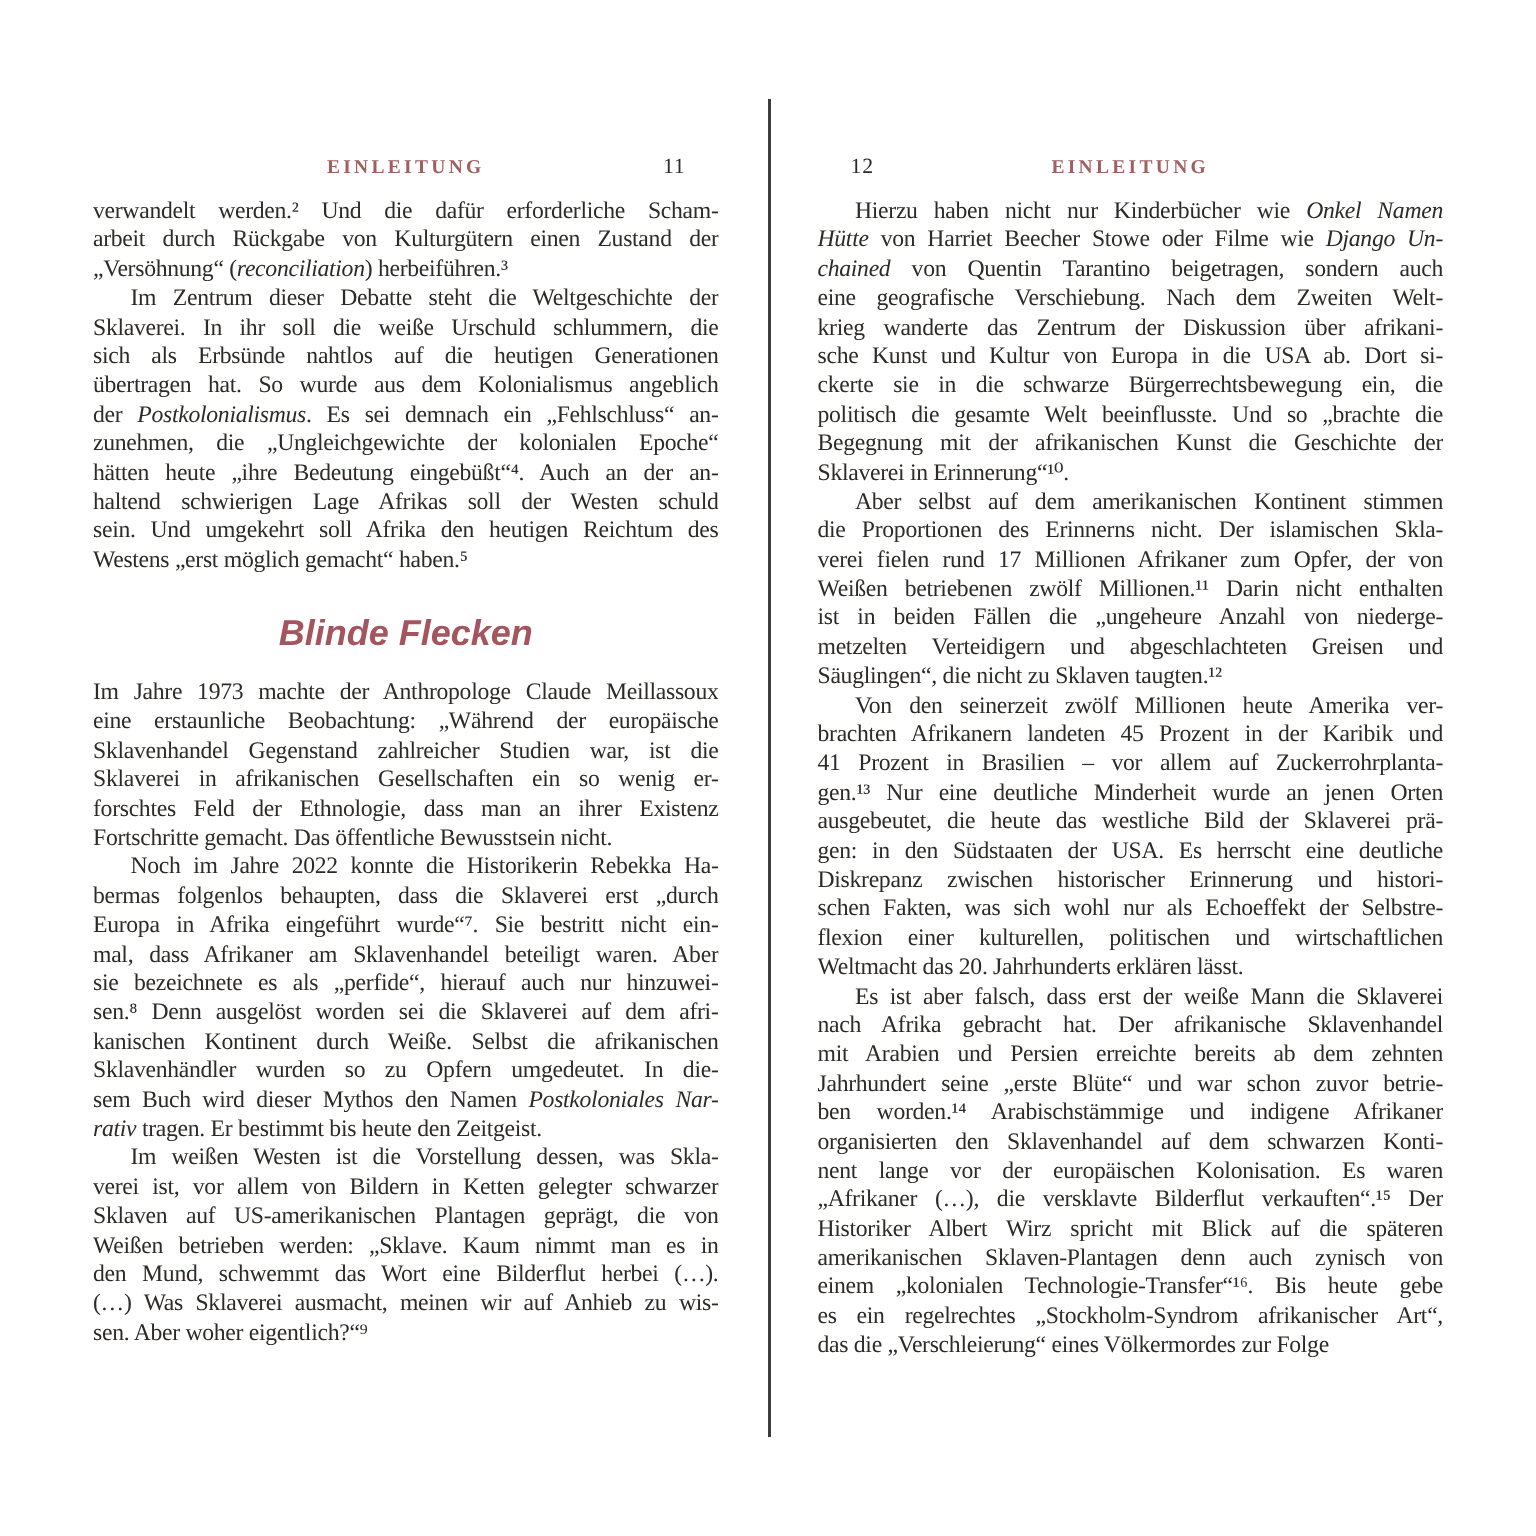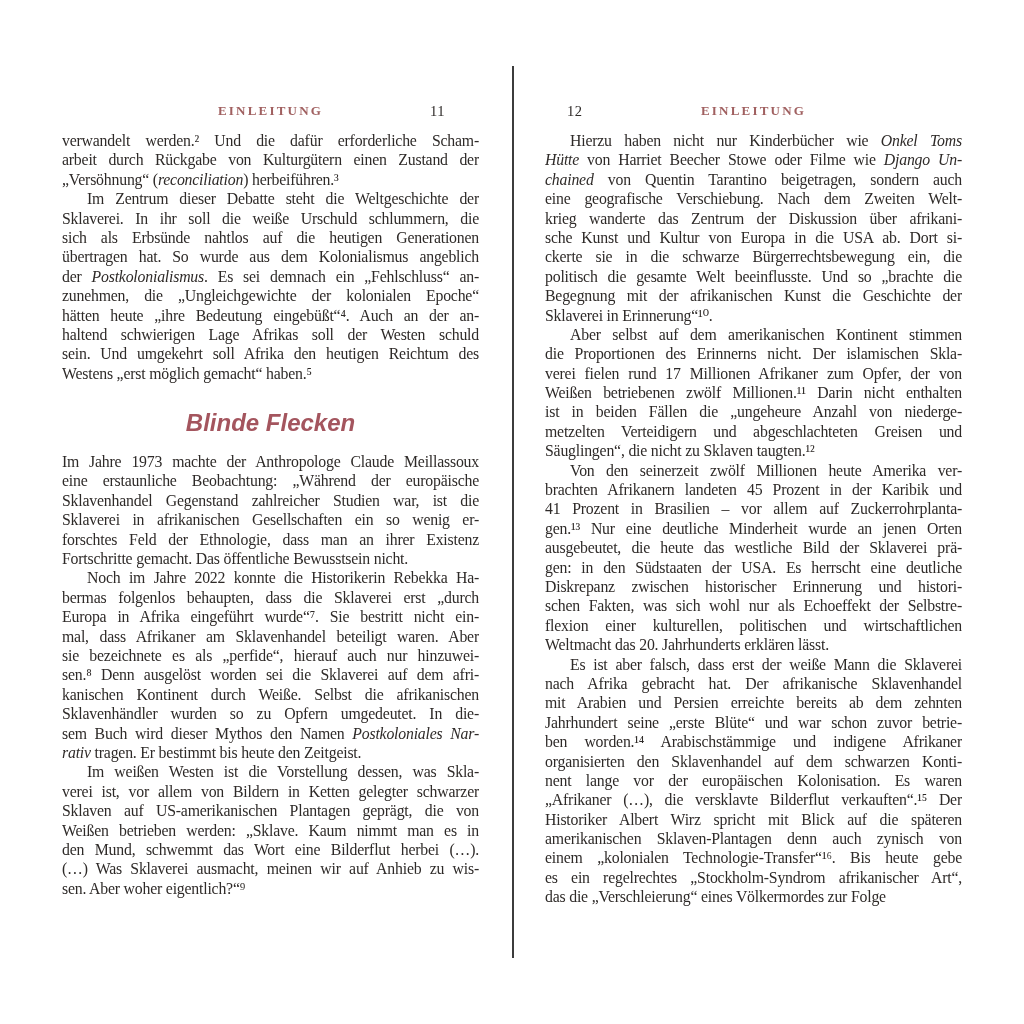--- a/index.html
+++ b/index.html
@@ -22,21 +22,21 @@
   }
   .page{position:absolute;top:103px;width:417px;}
   .page.left{left:62px;}
   .page.right{left:545px;}
   .pagehead{position:relative;height:17px;margin-bottom:11px;}
   .runtitle{
     display:block;text-align:center;font-weight:bold;font-size:13px;
     letter-spacing:2.2px;color:var(--runhead-color);
   }
   .folio{position:absolute;top:0;font-size:14.5px;color:var(--body-color);letter-spacing:0.5px;}
-  .folio-right{right:34px;}
+  .folio-right{right:22px;}
   .folio-left{left:22px;}
   .pagebody{font-size:15.8px;line-height:19.4px;letter-spacing:-0.2px;}
   .line{
     height:19.4px;overflow:hidden;
     text-align:justify;text-align-last:justify;
   }
   .line.para-end{text-align-last:left;}
   .line.indent{text-indent:25px;}
   .section-heading{
     font-family:"Liberation Sans","DejaVu Sans",sans-serif;
@@ -96,21 +96,21 @@
         <div class="line para-end">sen. Aber woher eigentlich?“⁹</div>
       </div>
   </section>
 
   <section class="page right">
     <header class="pagehead">
       <span class="runtitle">EINLEITUNG</span>
       <span class="folio folio-left">12</span>
     </header>
     <div class="pagebody">
-        <div class="line indent">Hierzu haben nicht nur Kinderbücher wie <i>Onkel Toms</i></div>
+        <div class="line indent">Hierzu haben nicht nur Kinderbücher wie <i>Onkel Namen</i></div>
         <div class="line"><i>Hütte</i> von Harriet Beecher Stowe oder Filme wie <i>Django Un-</i></div>
         <div class="line"><i>chained</i> von Quentin Tarantino beigetragen, sondern auch</div>
         <div class="line">eine geografische Verschiebung. Nach dem Zweiten Welt-</div>
         <div class="line">krieg wanderte das Zentrum der Diskussion über afrikani-</div>
         <div class="line">sche Kunst und Kultur von Europa in die USA ab. Dort si-</div>
         <div class="line">ckerte sie in die schwarze Bürgerrechtsbewegung ein, die</div>
         <div class="line">politisch die gesamte Welt beeinflusste. Und so „brachte die</div>
         <div class="line">Begegnung mit der afrikanischen Kunst die Geschichte der</div>
         <div class="line para-end">Sklaverei in Erinnerung“¹⁰.</div>
         <div class="line indent">Aber selbst auf dem amerikanischen Kontinent stimmen</div>

